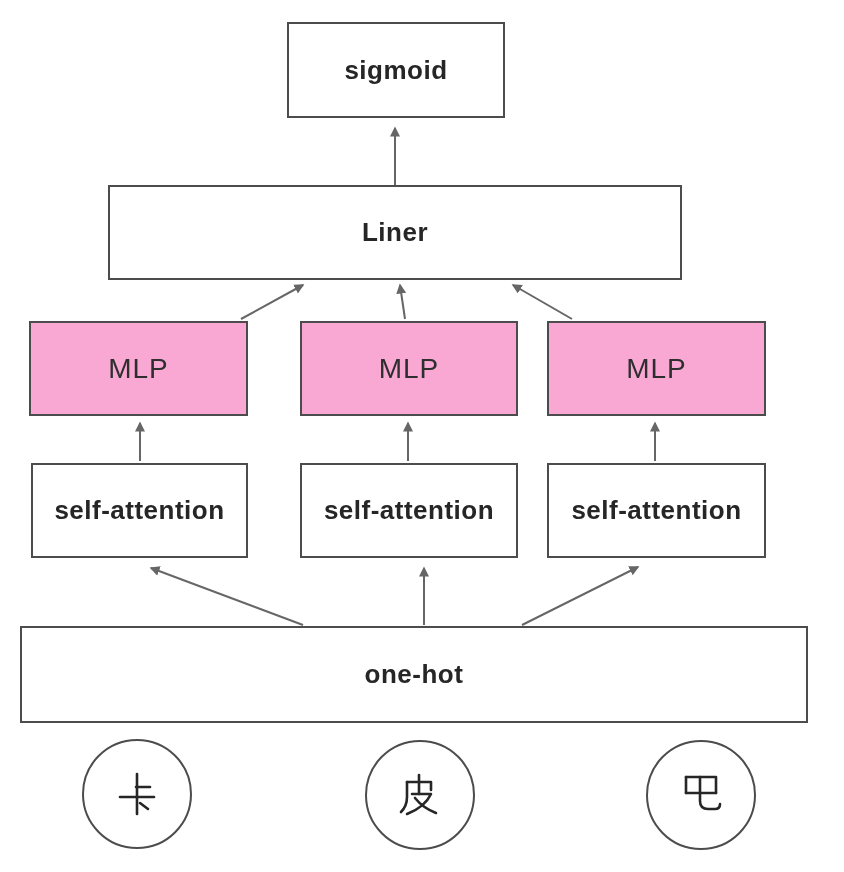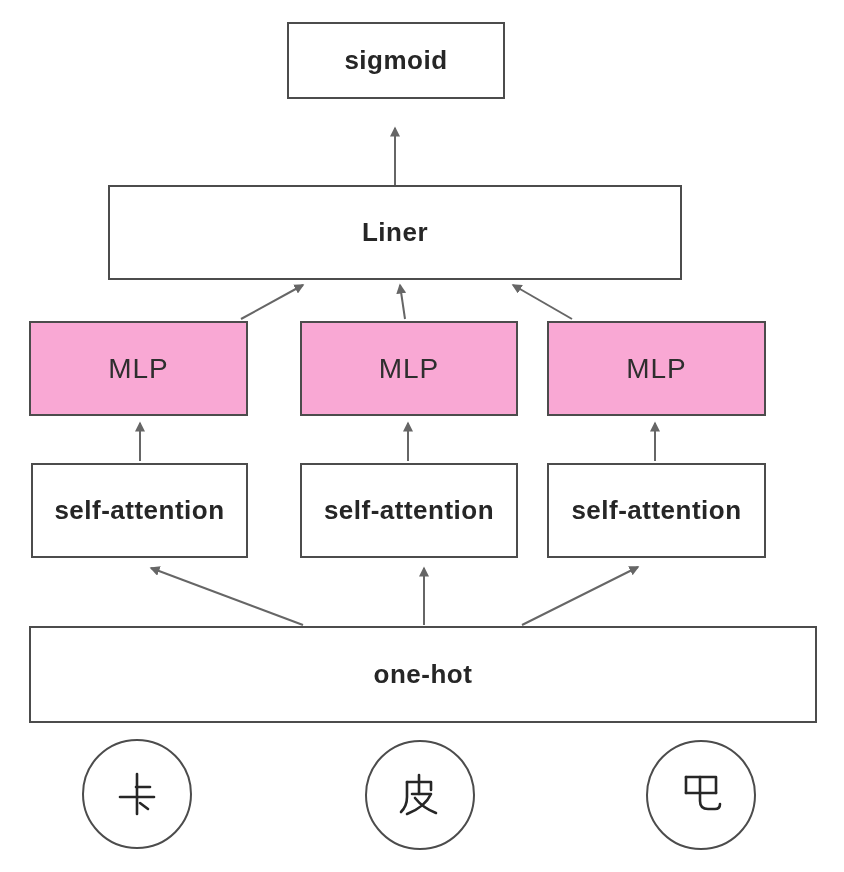--- a/index.html
+++ b/index.html
@@ -45,21 +45,21 @@
     <line x1="405" y1="319" x2="400" y2="285" marker-end="url(#ah)"></line>
     <line x1="572" y1="319" x2="513" y2="285" marker-end="url(#ah)"></line>
     <line x1="140" y1="461" x2="140" y2="423" marker-end="url(#ah)"></line>
     <line x1="408" y1="461" x2="408" y2="423" marker-end="url(#ah)"></line>
     <line x1="655" y1="461" x2="655" y2="423" marker-end="url(#ah)"></line>
     <line x1="303" y1="625" x2="151" y2="568" marker-end="url(#ah)"></line>
     <line x1="424" y1="625" x2="424" y2="568" marker-end="url(#ah)"></line>
     <line x1="522" y1="625" x2="638" y2="567" marker-end="url(#ah)"></line>
   </svg>
 
-  <div class="node" style="left:287px; top:22px; width:218px; height:77px;">
+  <div class="node" style="left:287px; top:22px; width:218px; height:96px;">
     <span>sigmoid</span>
   </div>
 
   <div class="node" style="left:108px; top:185px; width:574px; height:95px;align-items:center;">
     <span>Liner</span>
   </div>
 
   <div class="node green" style="left:29px; top:321px; width:219px; height:95px;">
     <span>MLP</span>
   </div>
@@ -73,21 +73,21 @@
   <div class="node" style="left:31px; top:463px; width:217px; height:95px;">
     <span>self-attention</span>
   </div>
   <div class="node" style="left:300px; top:463px; width:218px; height:95px;">
     <span>self-attention</span>
   </div>
   <div class="node" style="left:547px; top:463px; width:219px; height:95px;">
     <span>self-attention</span>
   </div>
 
-  <div class="node" style="left:29px; top:626px; width:788px; height:97px;">
+  <div class="node" style="left:20px; top:626px; width:788px; height:97px;">
     <span>one-hot</span>
   </div>
 
   <div class="circle" style="left:82px; top:739px;">
     <svg class="glyph" width="46" height="46" viewBox="-23 -23 46 46" role="img" aria-label="卡">
       <path d="M 0,-20 L 0,20"></path>
       <path d="M -1,-7 L 13,-7"></path>
       <path d="M -17,3 L 17,3"></path>
       <path d="M 3,9 L 11,15"></path>
     </svg>

